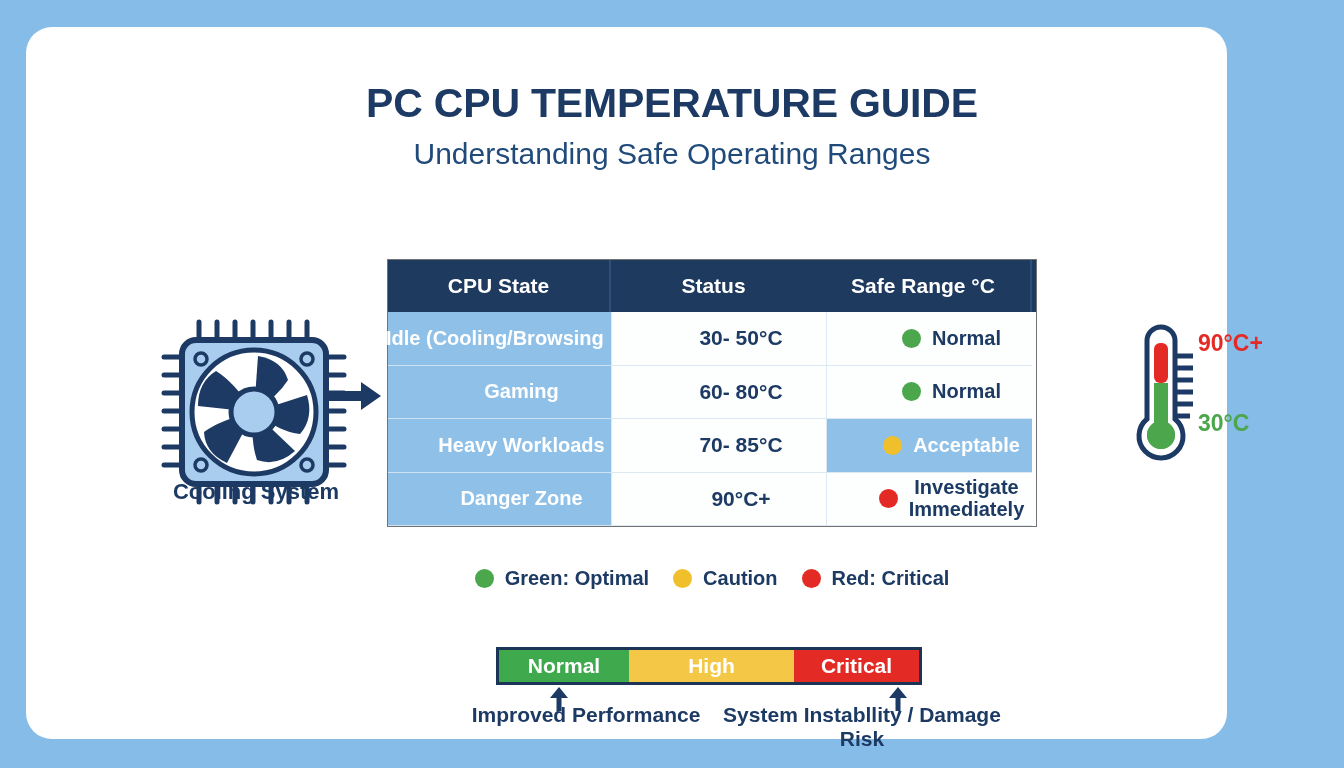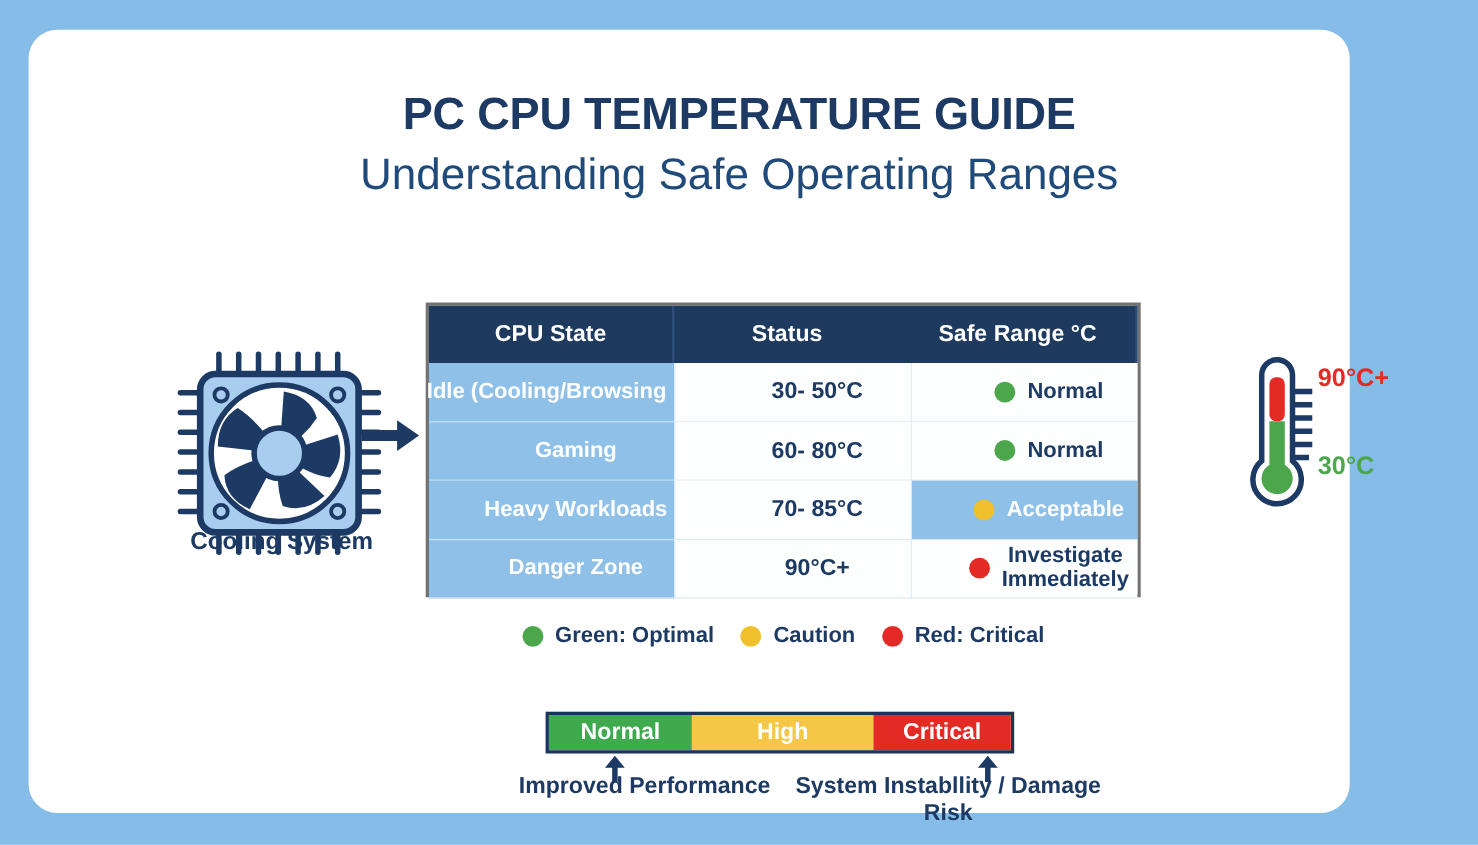--- a/index.html
+++ b/index.html
@@ -39,21 +39,21 @@
     letter-spacing: -0.2px;
     color: #1c3a63;
   }
 
   #subtitle {
     position: absolute;
     left: 0;
     top: 110px;
     width: 1292px;
     text-align: center;
-    font-size: 40px;
+    font-size: 30px;
     font-weight: normal;
     color: #1f4a7a;
   }
 
   
   #cooling-block {
     position: absolute;
     left: 128px;
     top: 285px;
     width: 200px;
@@ -74,24 +74,24 @@
     left: 303px;
     top: 352px;
     width: 52px;
     height: 34px;
   }
 
   
   #table {
     position: absolute;
     left: 361px;
-    top: 248px;
+    top: 232px;
     width: 650px;
     height: 268px;
-    border: 3px solid #737373;
+    border: 1px solid #737373;
     background: #ffffff;
   }
   .trow {
     display: flex;
     width: 100%;
     position: relative;
   }
   .c1 { width: 223px; flex: 0 0 223px; }
   .c2 { width: 216px; flex: 0 0 216px; }
   .c3 { width: 205px; flex: 0 0 205px; }

